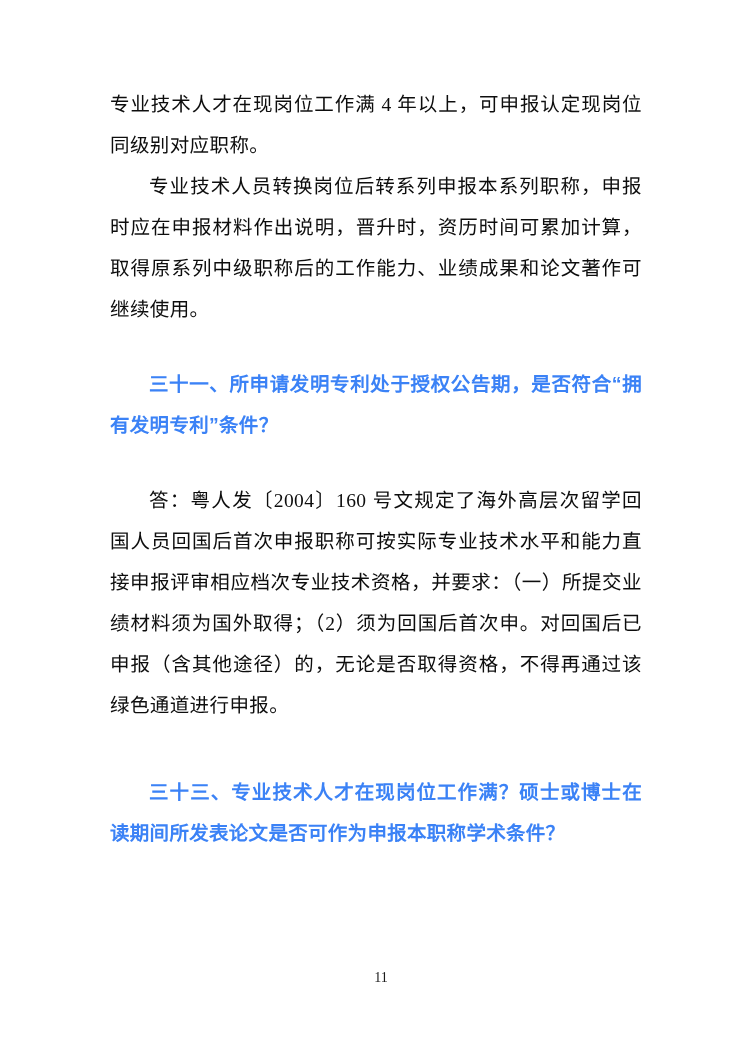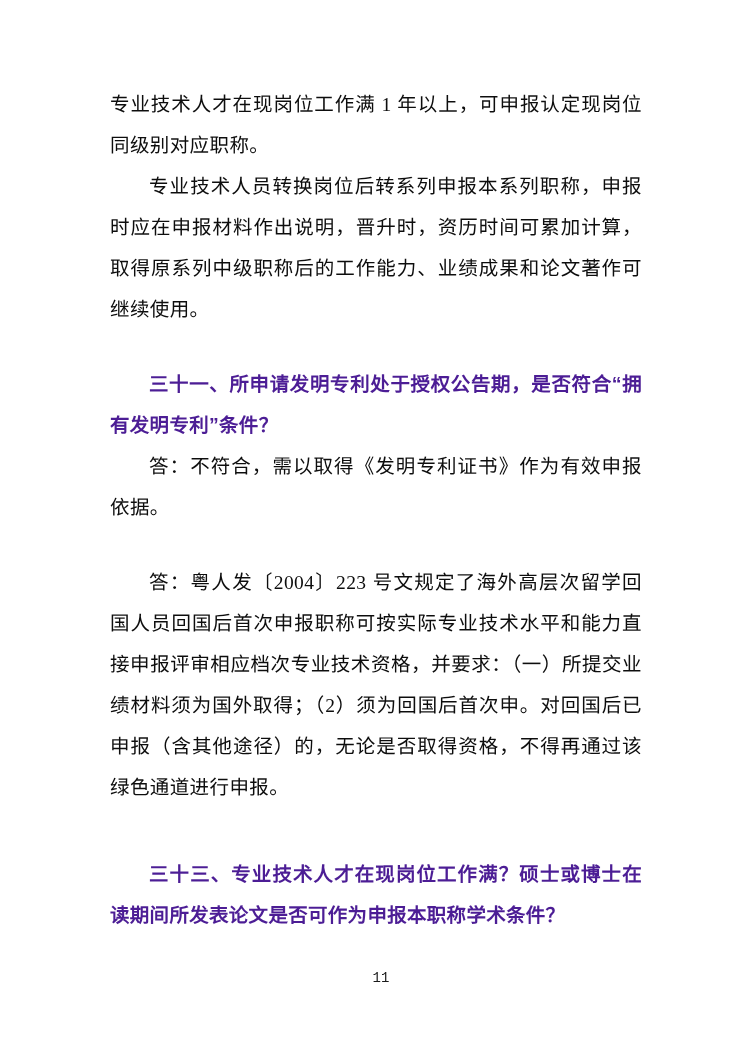--- a/index.html
+++ b/index.html
@@ -36,62 +36,61 @@
     margin: 0;
     font-family: "Liberation Serif", "DejaVu Serif", serif;
   }
   .indent {
     text-indent: 2em;
     font-family: Liberation Serif, serif;
   }
   .q-heading {
     font-size: 19.5px;
     line-height: 41px;
-    color: #4c1d95;
+    color: #3b82f6;
     font-weight: bold;
     letter-spacing: 0.3px;
     text-align: justify;
     text-justify: inter-ideograph;
     margin: 0;
     text-indent: 2em;
     font-family: "Liberation Sans", "DejaVu Sans", sans-serif;
   }
   .gap-block { height: 34px; }
   .gap-block-lg { height: 46px; }
   .page-number {
     position: absolute;
     left: 12px;
     right: 0;
     top: 970px;
     text-align: center;
     font-size: 14px;
     color: #1a1a1a;
-    font-family: Liberation Mono, monospace;
+    font-family: Liberation Serif, serif;
   }
 </style>
 </head>
 <body>
 
 <div class="page">
   <div class="content">
 
-    <p class="para">专业技术人才在现岗位工作满 1 年以上，可申报认定现岗位同级别对应职称。</p>
+    <p class="para">专业技术人才在现岗位工作满 4 年以上，可申报认定现岗位同级别对应职称。</p>
 
     <p class="para indent">专业技术人员转换岗位后转系列申报本系列职称，申报时应在申报材料作出说明，晋升时，资历时间可累加计算，取得原系列中级职称后的工作能力、业绩成果和论文著作可继续使用。</p>
 
     <div class="gap-block"></div>
 
     <p class="q-heading">三十一、所申请发明专利处于授权公告期，是否符合“拥有发明专利”条件？</p>
 
-    <p class="para indent">答：不符合，需以取得《发明专利证书》作为有效申报依据。</p>
 
     <div class="gap-block"></div>
 
 
-    <p class="para indent">答：粤人发〔2004〕223 号文规定了海外高层次留学回国人员回国后首次申报职称可按实际专业技术水平和能力直接申报评审相应档次专业技术资格，并要求：（一）所提交业绩材料须为国外取得；（2）须为回国后首次申。对回国后已申报（含其他途径）的，无论是否取得资格，不得再通过该绿色通道进行申报。</p>
+    <p class="para indent">答：粤人发〔2004〕160 号文规定了海外高层次留学回国人员回国后首次申报职称可按实际专业技术水平和能力直接申报评审相应档次专业技术资格，并要求：（一）所提交业绩材料须为国外取得；（2）须为回国后首次申。对回国后已申报（含其他途径）的，无论是否取得资格，不得再通过该绿色通道进行申报。</p>
 
     <div class="gap-block-lg"></div>
 
     <p class="q-heading">三十三、专业技术人才在现岗位工作满？硕士或博士在读期间所发表论文是否可作为申报本职称学术条件？</p>
 
   </div>
 
   <div class="page-number">11</div>
 </div>
 

